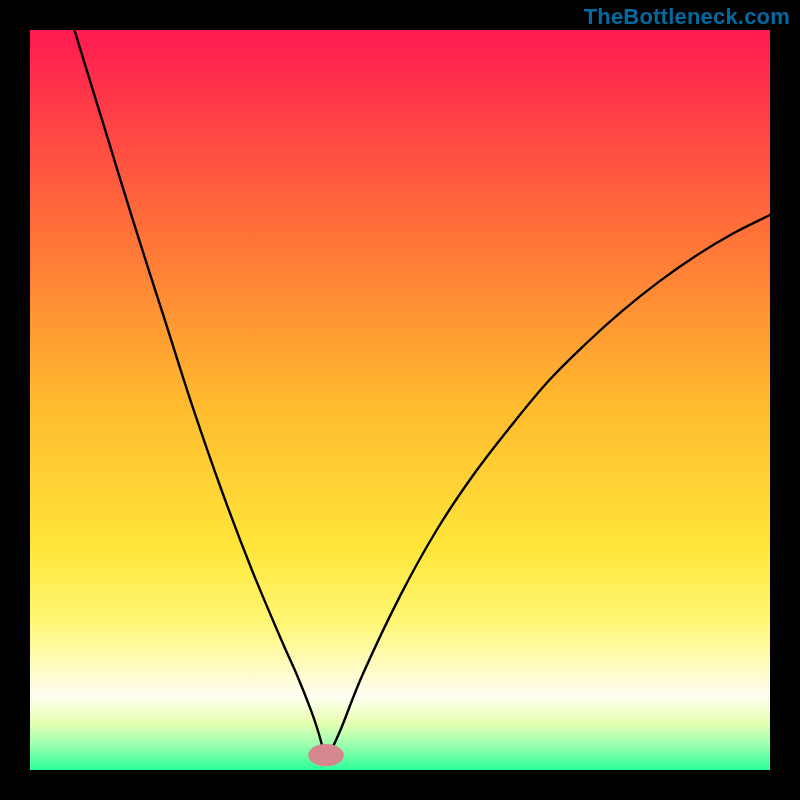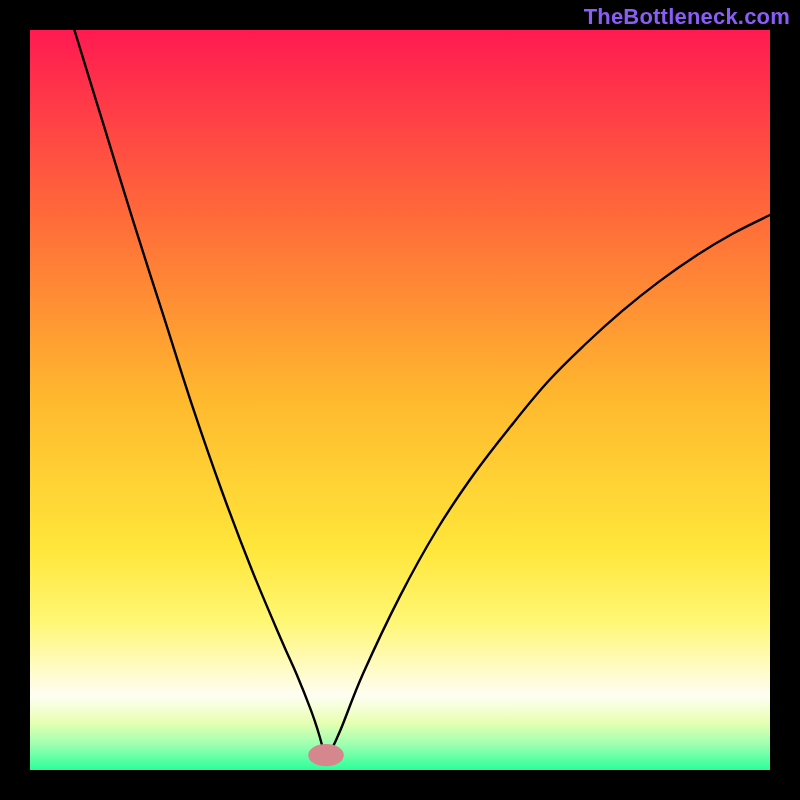--- a/index.html
+++ b/index.html
@@ -26,21 +26,21 @@
   }
   .plot svg {
     display: block;
     width: 740px;
     height: 740px;
   }
   .watermark {
     position: absolute;
     top: 4px;
     right: 10px;
-    color: #8b5cf6;
+    color: #0369a1;
     font-size: 22px;
     font-weight: 600;
     letter-spacing: 0.2px;
     user-select: none;
   }
 </style>
 </head>
 <body>
 
 <div class="frame">

